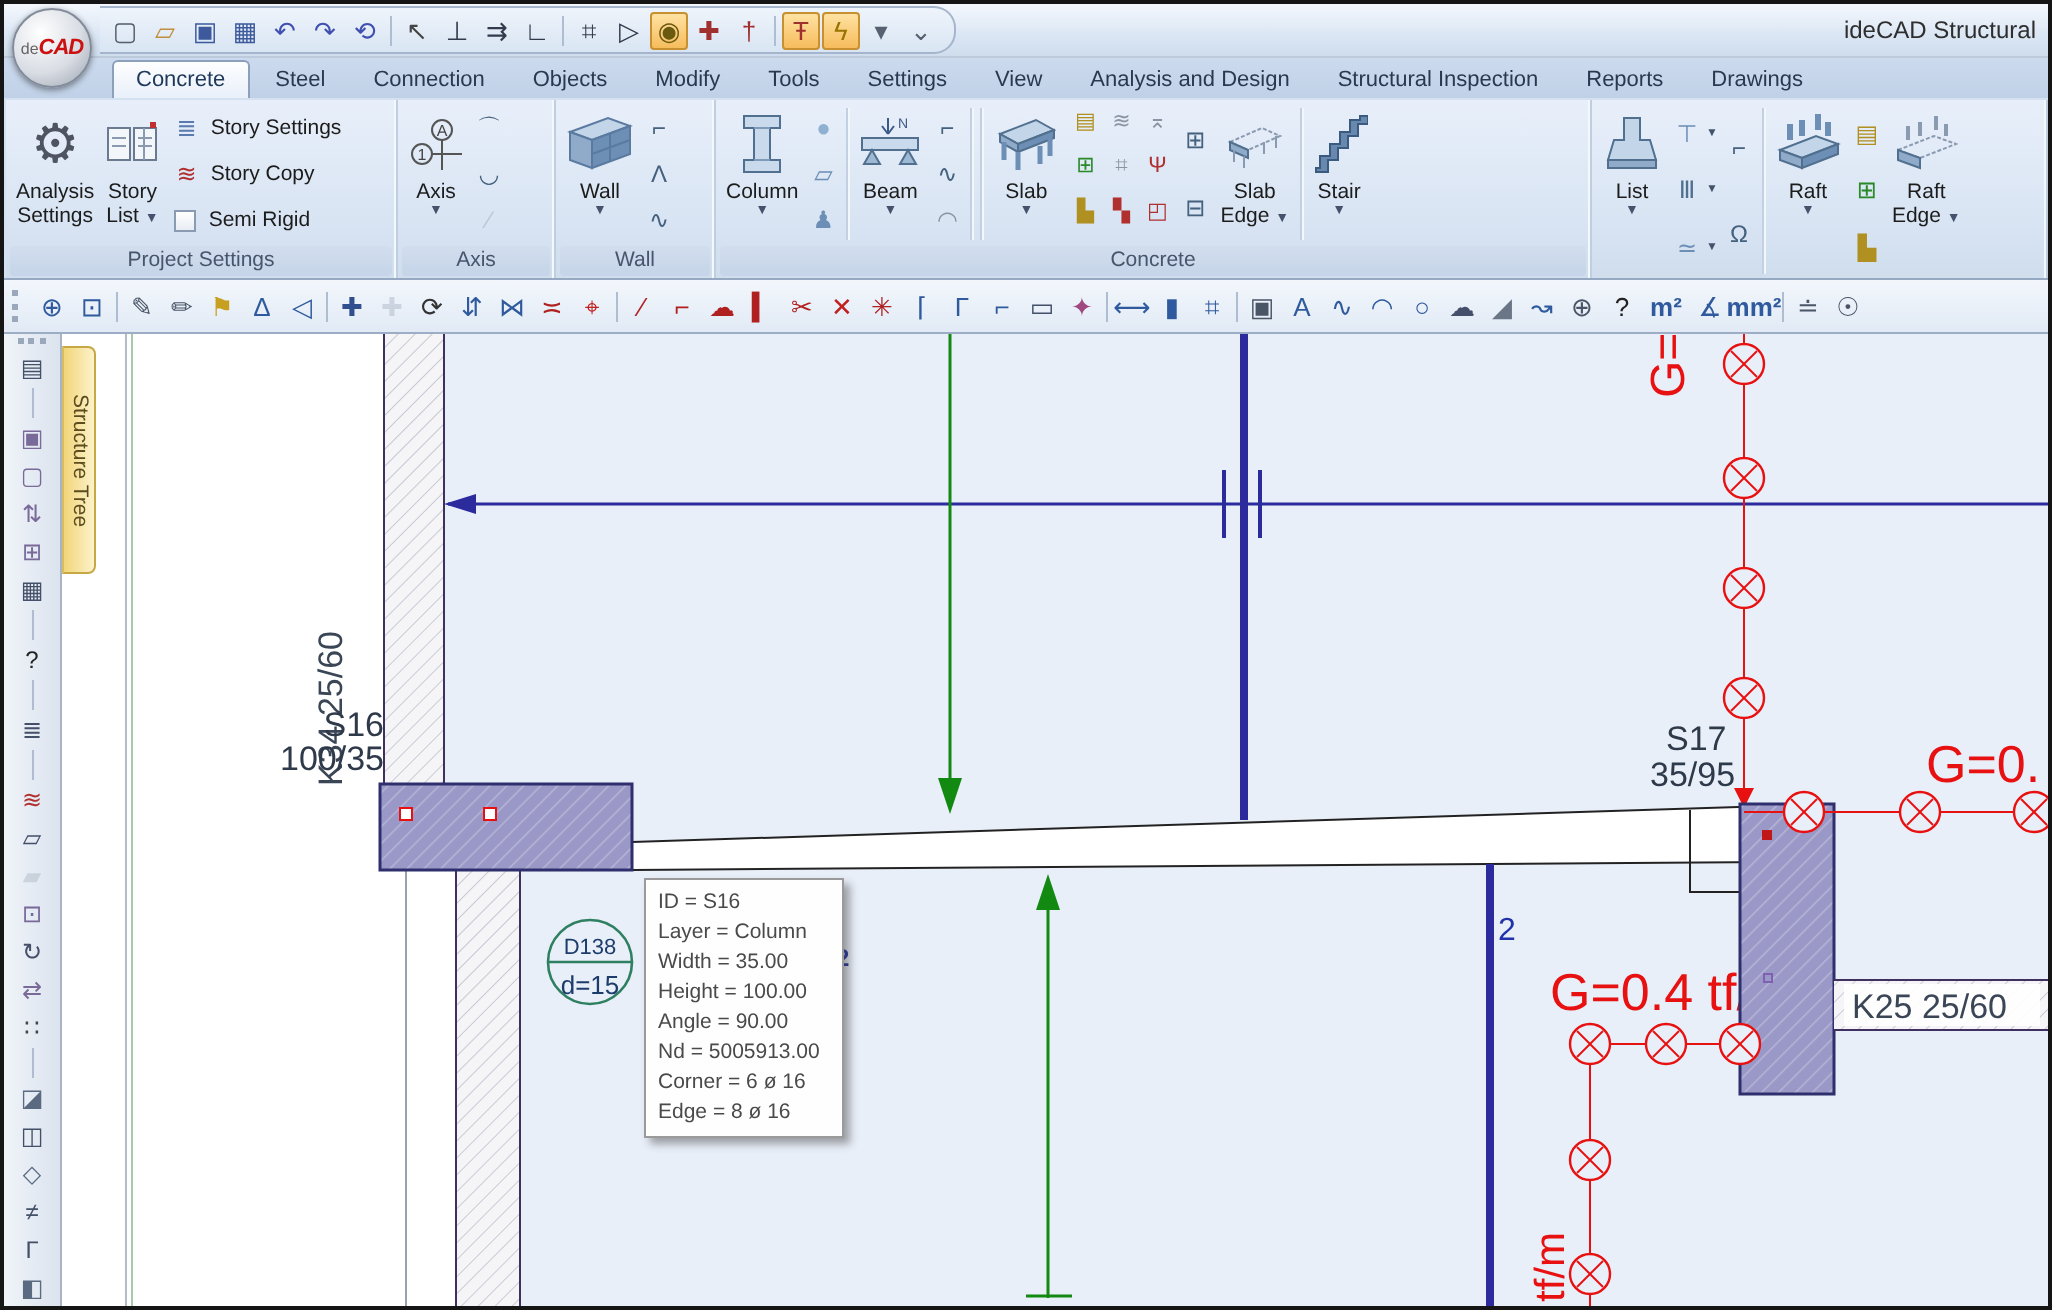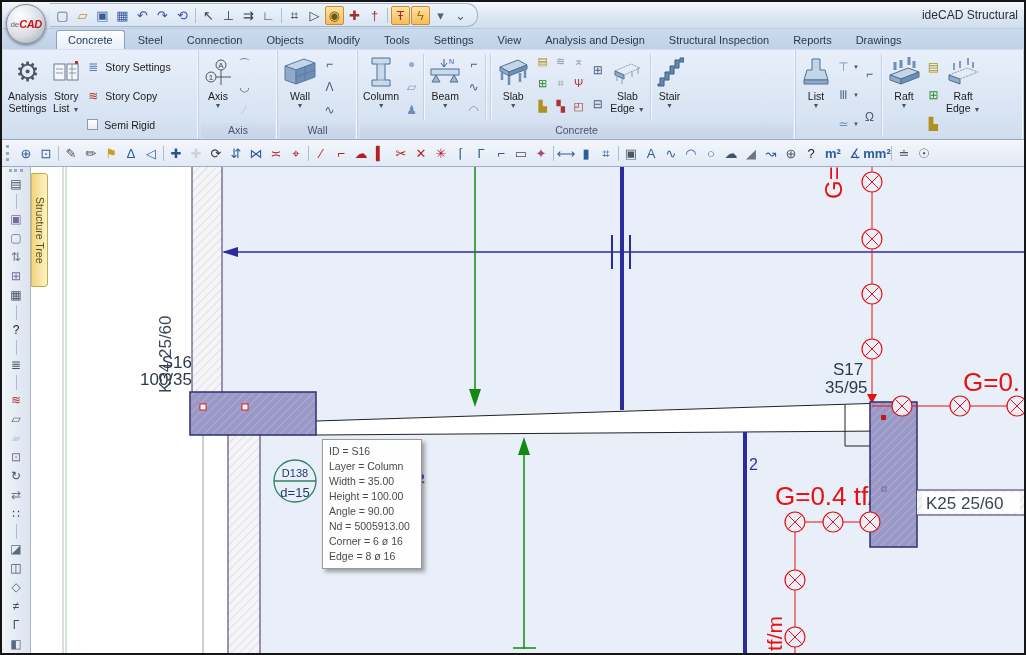--- a/index.html
+++ b/index.html
@@ -160,20 +160,21 @@
             <span class="smallrow">
               <span class="g" style="color: rgb(176, 48, 48);">≋</span>
               <span>Story Copy</span>
             </span>
             <span class="smallrow">
               <span class="cbx"></span>
               <span>Semi Rigid</span>
             </span>
           </div>
       </div>
+      <div class="rg-label">Project Settings</div>
     </div>
 
     <div class="rgroup" style="width:79px">
       <div class="rg-body">
         <div class="bigbtn">
           <span class="bicon">
             <svg width="28" height="28" viewBox="0 0 28 28">
                 <circle cx="7" cy="19" r="5" fill="none" stroke="#555"></circle>
                 <text x="7" y="22" font-size="8" text-anchor="middle" fill="#444">1</text>
                 <circle cx="17" cy="7" r="5" fill="none" stroke="#555"></circle>

